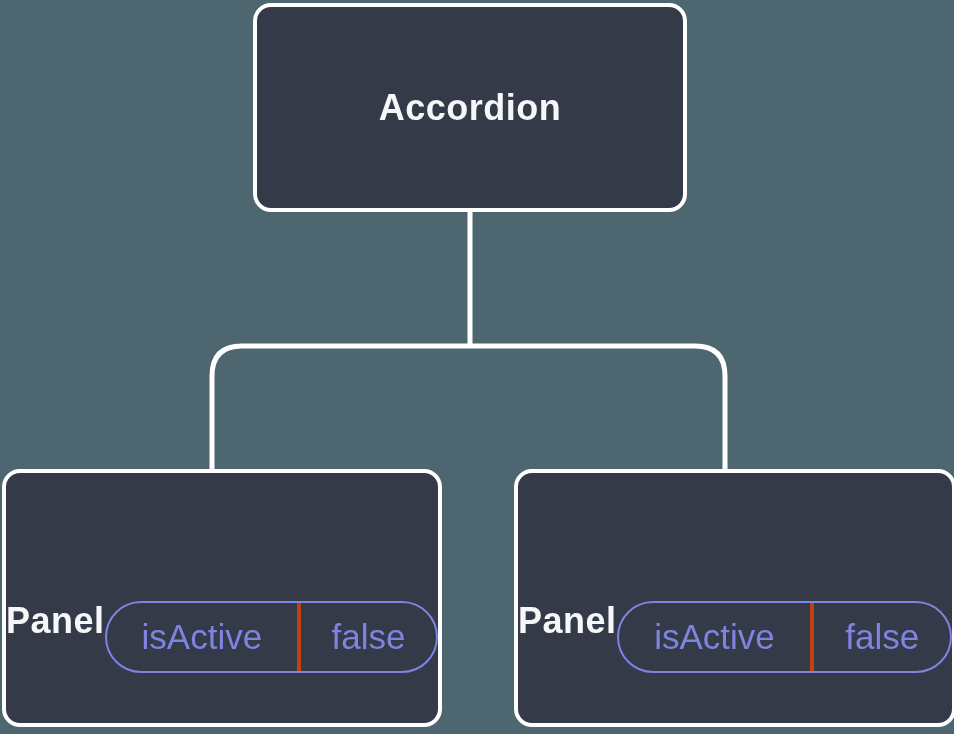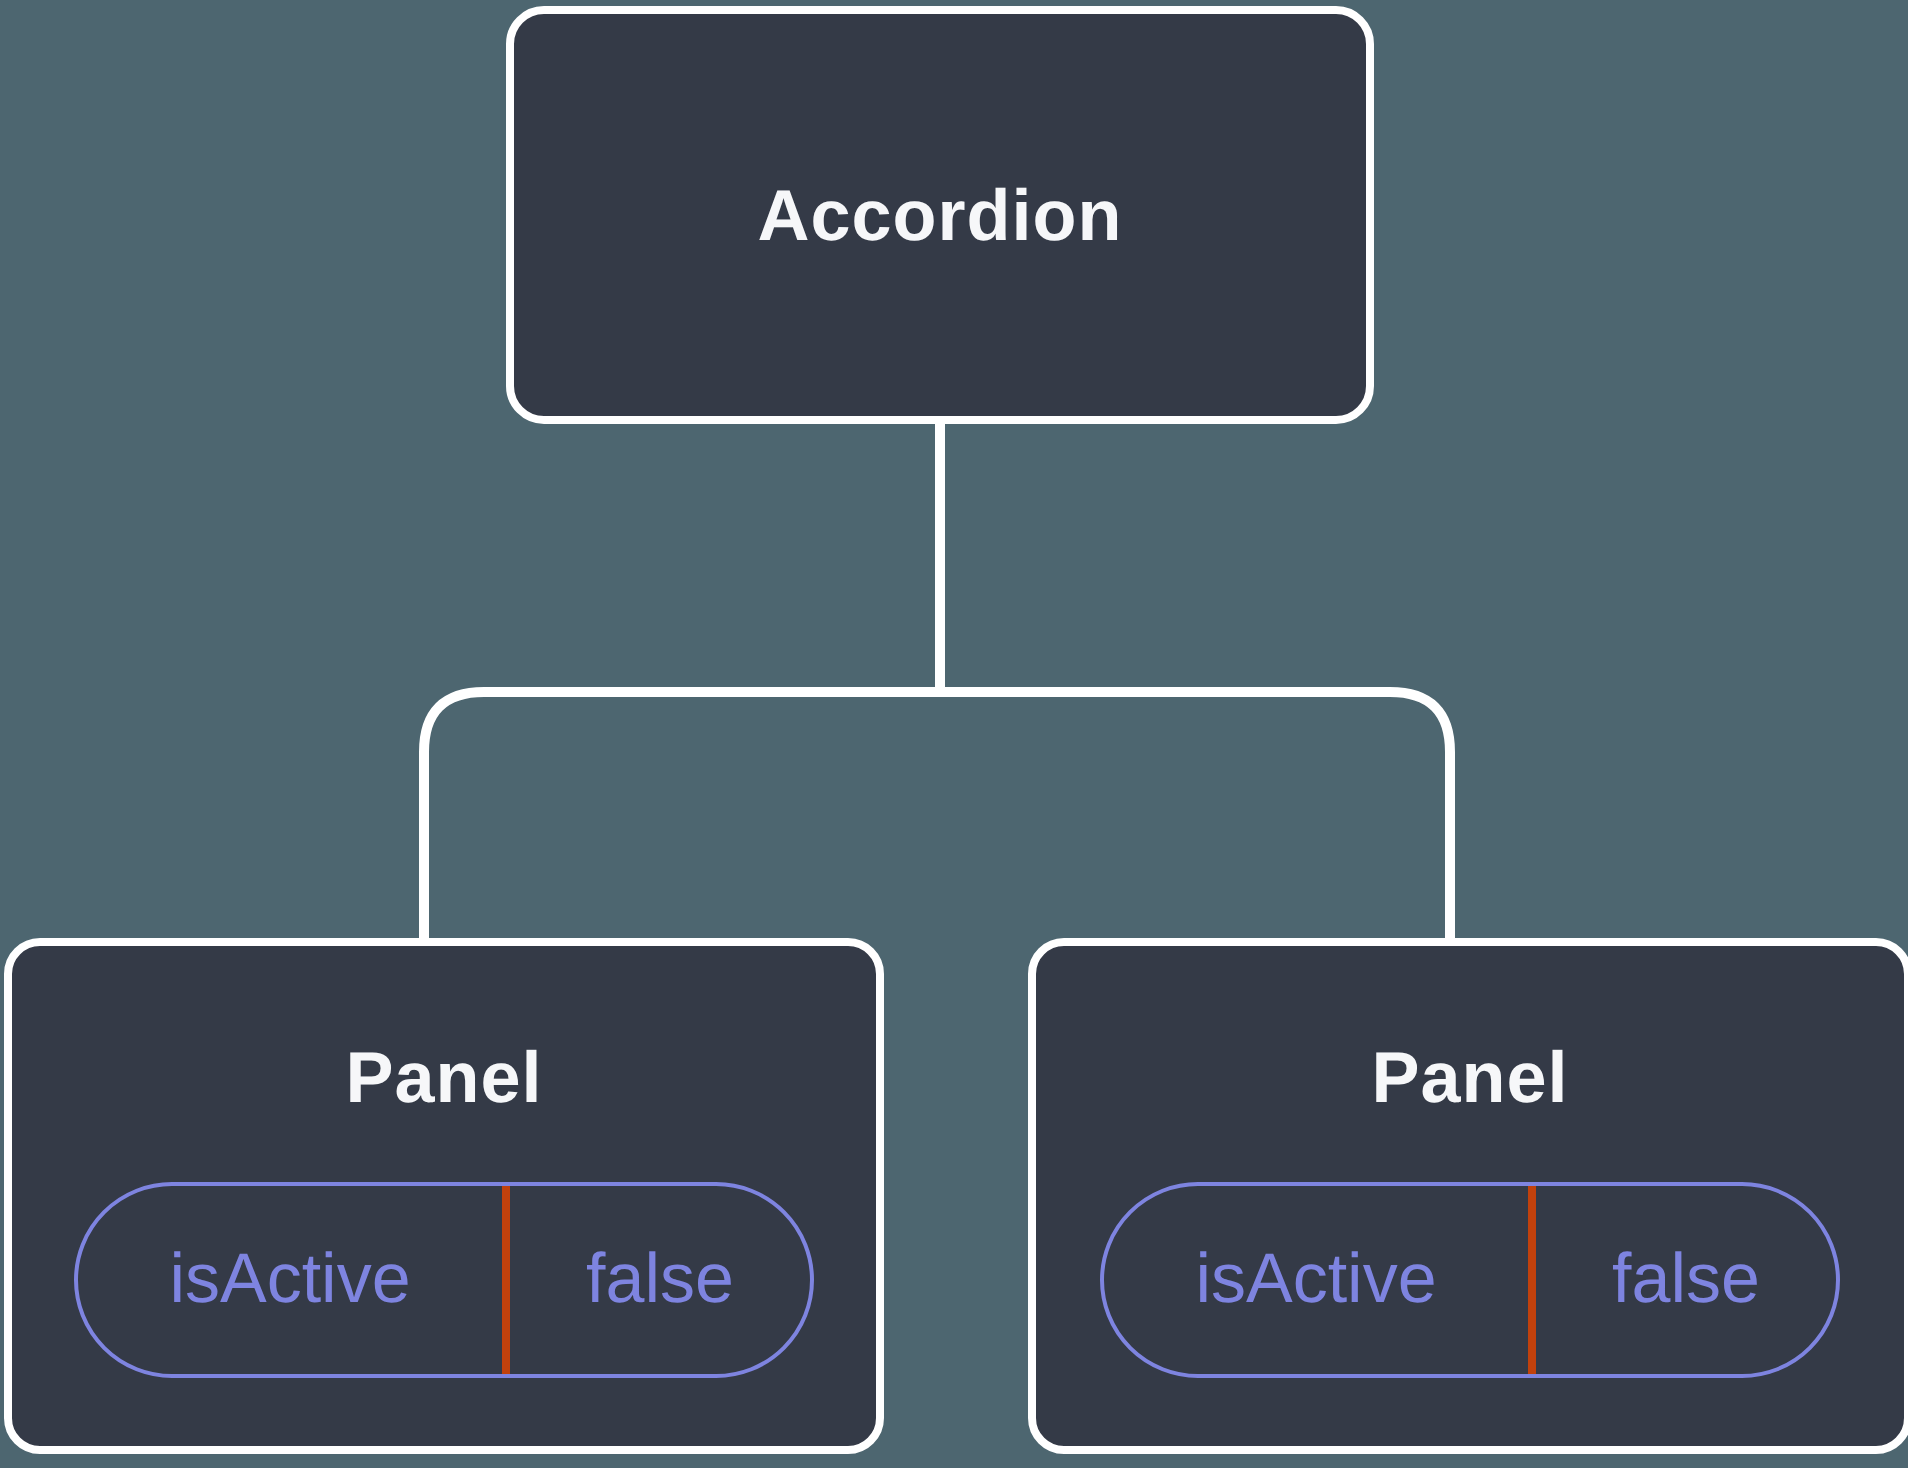--- a/index.html
+++ b/index.html
@@ -31,44 +31,43 @@
     border-radius: 18px;
   }
   .node-root {
     left: 253px;
     top: 3px;
     width: 434px;
     height: 209px;
     display: flex;
     align-items: center;
     justify-content: center;
-    border-radius: 19px;
   }
   .node-panel {
     top: 469px;
     width: 440px;
     height: 258px;
     display: flex;
-    flex-direction: column;
+    flex-direction: row;
     align-items: center;
     padding-top: 46px;
   }
   .node-panel-left  { left: 2px; }
   .node-panel-right { left: 514px; width: 442px; }
   .node-title {
     color: #f6f7f9;
     font-size: 36px;
     font-weight: 600;
     line-height: 40px;
     letter-spacing: 0.5px;
   }
   .state-pill {
     margin-top: 32px;
     box-sizing: border-box;
-    height: 98px;
+    height: 72px;
     display: flex;
     align-items: stretch;
     border: 2px solid #7e84e0;
     border-radius: 60px;
     overflow: hidden;
   }
   .state-cell {
     display: flex;
     align-items: center;
     justify-content: center;

